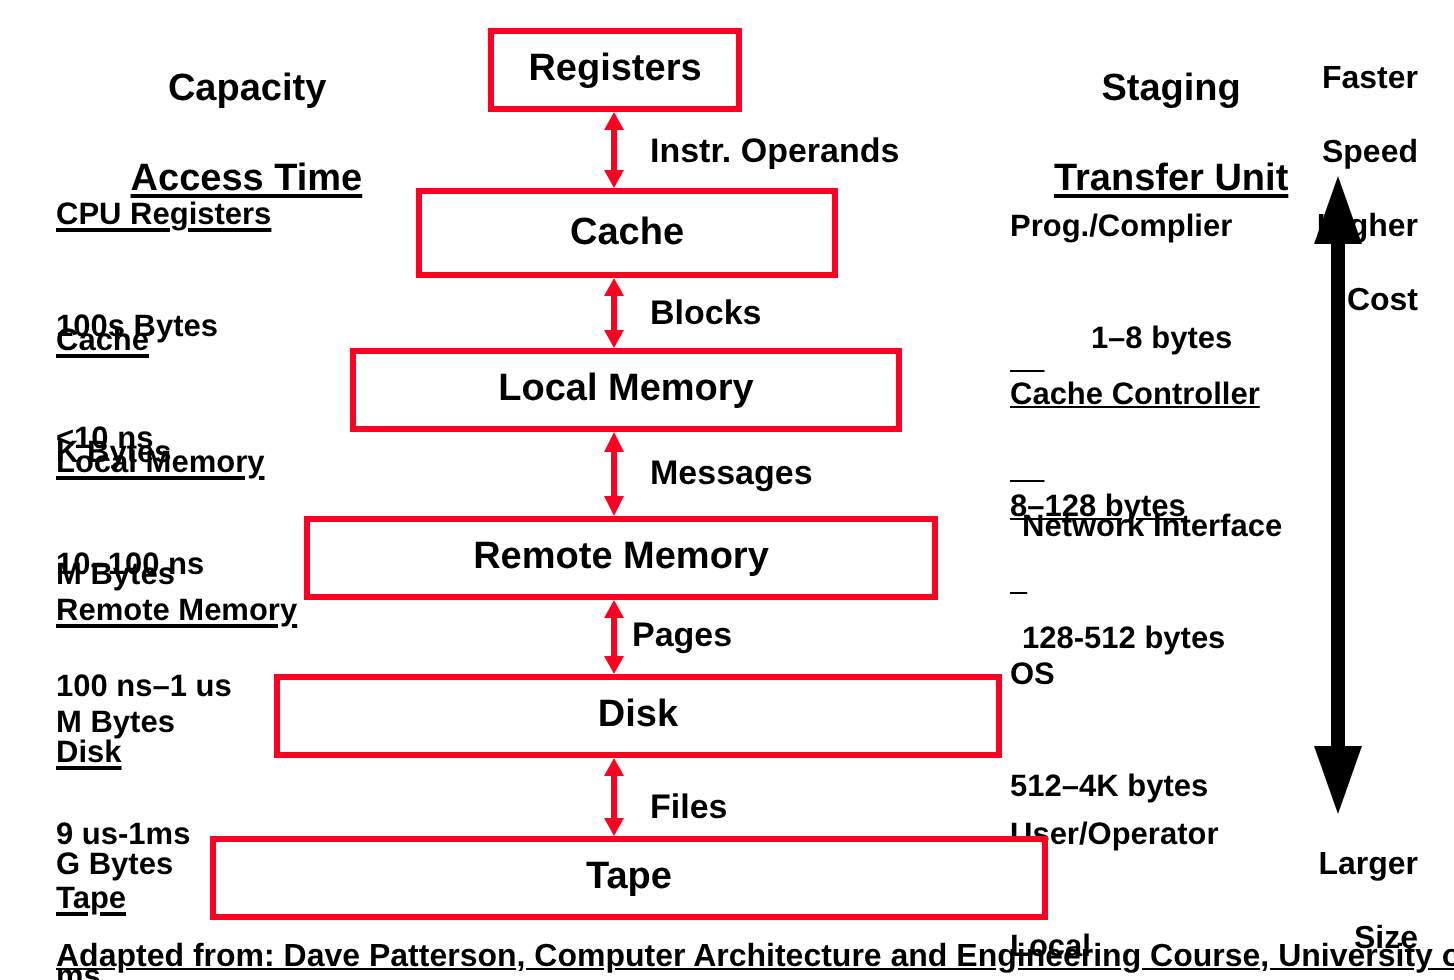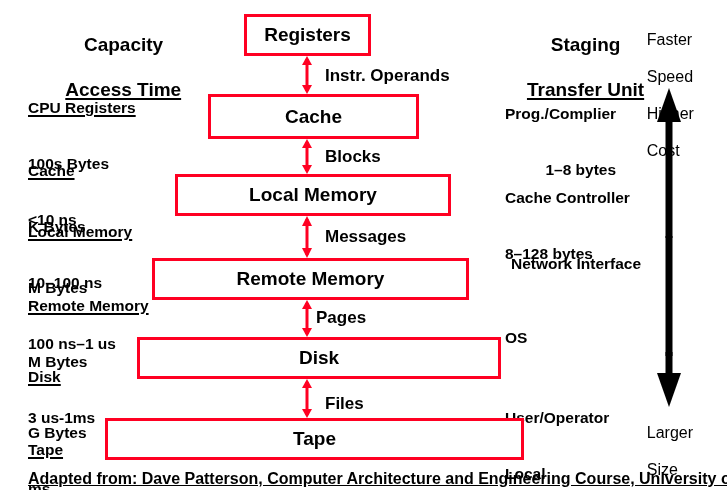--- a/index.html
+++ b/index.html
@@ -86,24 +86,24 @@
   }
 
   
   .bigarrow {
     position: absolute;
   }
   .bigarrow svg { display: block; }
 
   .sidenote {
     position: absolute;
-    font-weight: normal;
+    font-weight: bold;
     font-size: 16px;
     line-height: 1.16;
-    text-align: left;
+    text-align: right;
     white-space: pre;
   }
 
   
   .footer {
     position: absolute;
     font-weight: bold;
     font-size: 16px;
     white-space: pre;
     left: 28px;
@@ -140,51 +140,53 @@
 
   <div class="spec" style="left:28px; top:186px;">
     <span class="ttl">Local Memory</span>
     <span class="ln">M Bytes</span>
     <span class="ln">100 ns–1 us</span>
   </div>
 
   <div class="spec" style="left:28px; top:260px;">
     <span class="ttl">Remote Memory</span>
     <span class="ln">M Bytes</span>
-    <span class="ln">3 us-1ms</span>
+    <span class="ln">9 us-1ms</span>
   </div>
 
   <div class="spec" style="left:28px; top:331px;">
     <span class="ttl">Disk</span>
     <span class="ln">G Bytes</span>
     <span class="ln">ms</span>
   </div>
 
   <div class="spec" style="left:28px; top:404px;">
     <span class="ttl">Tape</span>
     
     
   </div>
 
   <div class="rspec" style="left:505px; top:68px;text-align:right;">
     <span class="ln">Prog./Complier</span>
     <span class="ln">1–8 bytes</span>
   </div>
 
-  <div class="rspec" style="left:505px; top:152px;">
+  <div class="rspec" style="left:505px; top:152px;text-decoration:underline;">
     <span class="ln">Cache Controller</span>
     <span class="ln">8–128 bytes</span>
   </div>
 
   <div class="rspec" style="left:511px; top:218px;">
     <span class="ln">Network Interface</span>
+    <span class="ln">128-512 bytes</span>
   </div>
 
   <div class="rspec" style="left:505px; top:292px;">
     <span class="ln">OS</span>
+    <span class="ln">512–4K bytes</span>
   </div>
 
   <div class="rspec" style="left:505px; top:372px;">
     <span class="ln">User/Operator</span>
     <span class="ln">Local</span>
   </div>
 
   <div class="hbox" style="left:244px; top:14px; width:127px; height:42px;">
     <span>Registers</span>
   </div>

